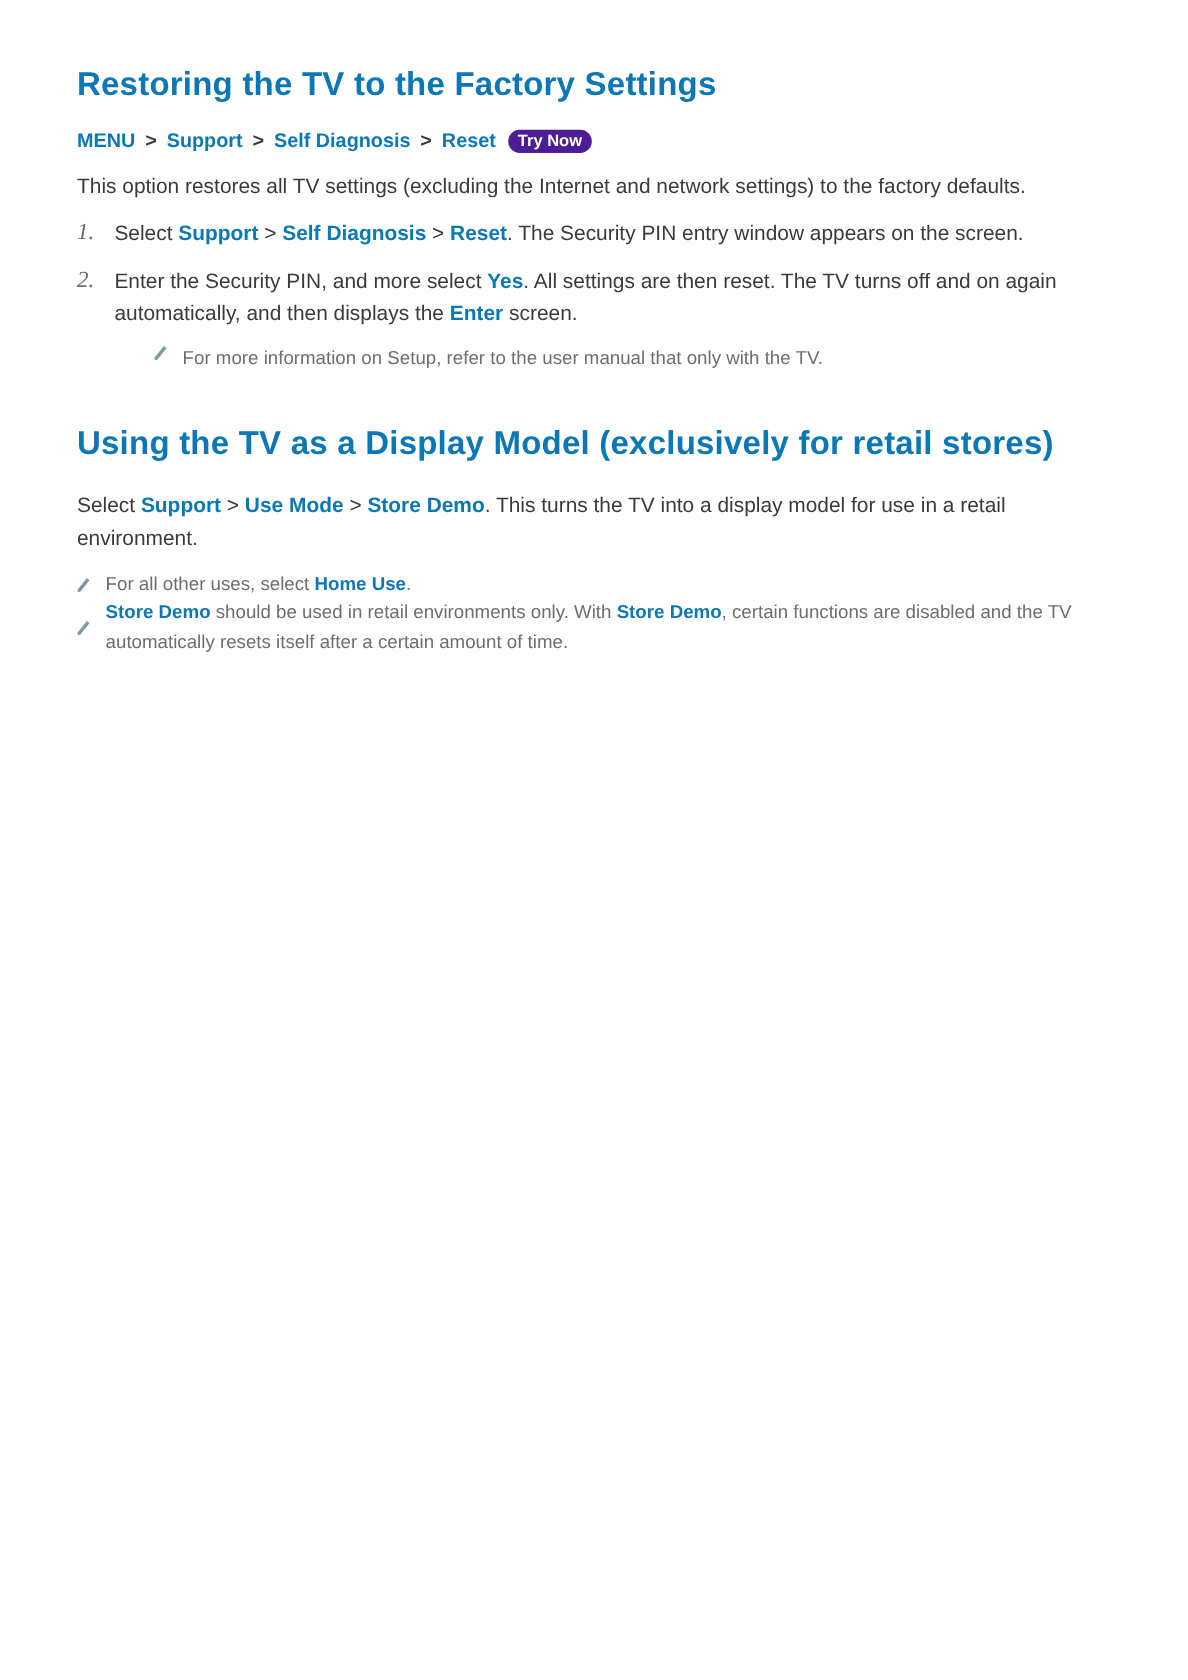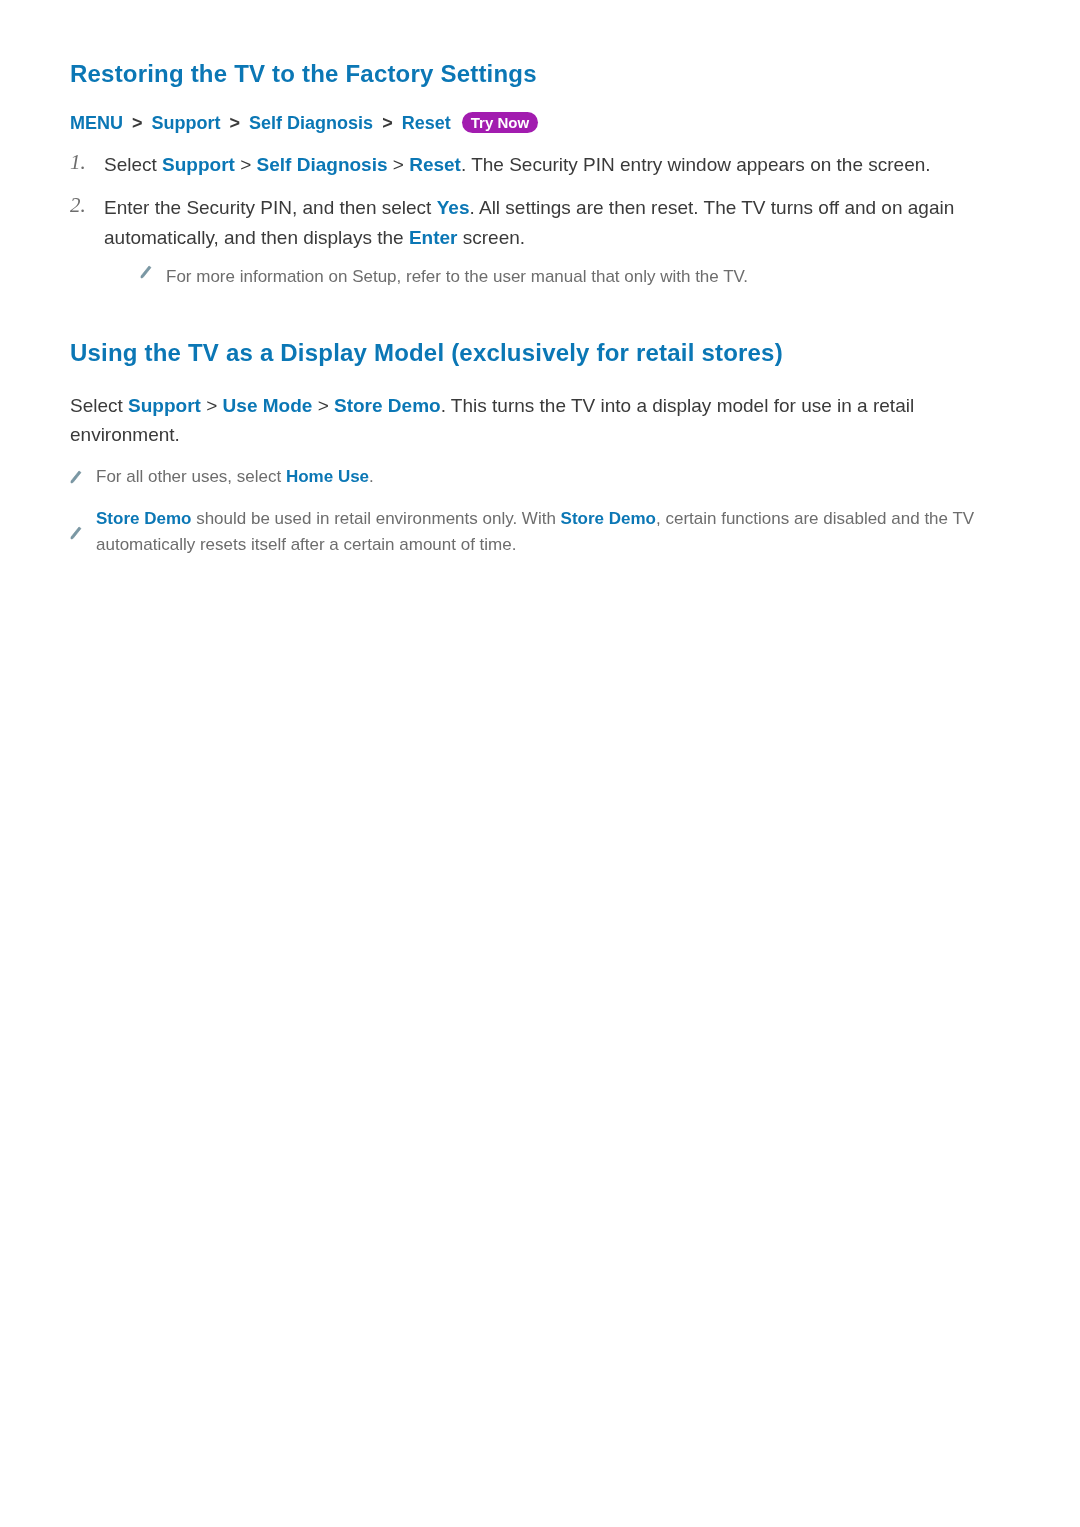--- a/index.html
+++ b/index.html
@@ -8,39 +8,39 @@
     font-family: Arial, Helvetica, sans-serif;
     background: #ffffff;
     color: #3a3a3a;
     width: 1080px;
   }
   .page {
     padding: 60px 70px 0 70px;
   }
   h1 {
     color: #0b77b5;
-    font-size: 24px;
+    font-size: 30px;
     font-weight: bold;
     margin: 0 0 24px 0;
     letter-spacing: 0.2px;
   }
   .breadcrumb {
     font-size: 18px;
     font-weight: bold;
     margin: 0 0 16px 0;
     color: #0b77b5;
   }
   .breadcrumb .sep {
     color: #3a3a3a;
     font-weight: bold;
     padding: 0 4px;
   }
   .try-now {
     display: inline-block;
-    background: #a21caf;
+    background: #4c1d95;
     color: #ffffff;
     font-size: 15px;
     font-weight: 600;
     padding: 2px 9px;
     border-radius: 11px;
     margin-left: 6px;
     vertical-align: 1px;
   }
   p.desc {
     font-size: 19px;
@@ -112,36 +112,37 @@
     <span>MENU</span>
     <span class="sep">&gt;</span>
     <span>Support</span>
     <span class="sep">&gt;</span>
     <span>Self Diagnosis</span>
     <span class="sep">&gt;</span>
     <span>Reset</span>
     <span class="try-now">Try Now</span>
   </div>
 
+  <p class="desc">This option restores all TV settings (excluding the Internet and network settings) to the factory defaults.</p>
 
   <ol class="steps">
     <li>
       <div class="step-num">1.</div>
       <div class="step-body">
         <span>Select </span><span class="em-blue">Support</span>
         <span class="sep">&gt;</span>
         <span class="em-blue">Self Diagnosis</span>
         <span class="sep">&gt;</span>
         <span class="em-blue">Reset</span><span>. The Security PIN entry window appears on the screen.</span>
       </div>
     </li>
     <li>
       <div class="step-num">2.</div>
       <div class="step-body">
-        <span>Enter the Security PIN, and then select </span><span class="em-blue">Yes</span><span>. All settings are then reset. The TV turns off and on again automatically, and then displays the </span><span class="em-blue">Enter</span><span> screen.</span>
+        <span>Enter the Security PIN, and more select </span><span class="em-blue">Yes</span><span>. All settings are then reset. The TV turns off and on again automatically, and then displays the </span><span class="em-blue">Enter</span><span> screen.</span>
         <div class="note">
           <div class="note-icon">
             <svg width="13" height="15" viewBox="0 0 13 15">
                 <path d="M1 12 L9 2 L11 3.5 L3 13.5 L1 14 Z" fill="#7a98a5" stroke="#6e8b97" stroke-width="0.6"></path>
               </svg>
           </div>
           <div class="note-text">For more information on Setup, refer to the user manual that only with the TV.</div>
         </div>
       </div>
     </li>
@@ -163,21 +164,21 @@
       <div class="note-icon">
         <svg width="13" height="15" viewBox="0 0 13 15">
             <path d="M1 12 L9 2 L11 3.5 L3 13.5 L1 14 Z" fill="#7a98a5" stroke="#6e8b97" stroke-width="0.6"></path>
           </svg>
       </div>
       <div class="note-text">
         <span>For all other uses, select </span><span class="em-blue">Home Use</span><span>.</span>
       </div>
     </div>
 
-    <div class="note no-indent" style="margin-top:16px">
+    <div class="note no-indent" style="margin-top:0">
       <div class="note-icon">
         <svg width="13" height="15" viewBox="0 0 13 15">
             <path d="M1 12 L9 2 L11 3.5 L3 13.5 L1 14 Z" fill="#7a98a5" stroke="#6e8b97" stroke-width="0.6"></path>
           </svg>
       </div>
       <div class="note-text">
         <span class="em-blue">Store Demo</span><span> should be used in retail environments only. With </span><span class="em-blue">Store Demo</span><span>, certain functions are disabled and the TV automatically resets itself after a certain amount of time.</span>
       </div>
     </div>
 

